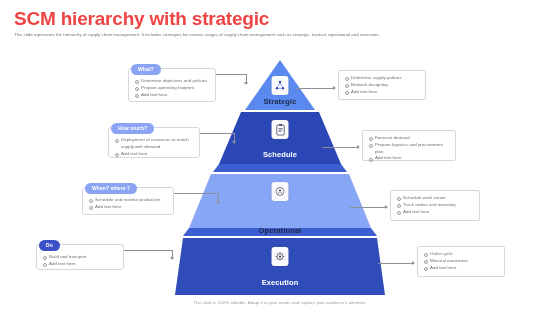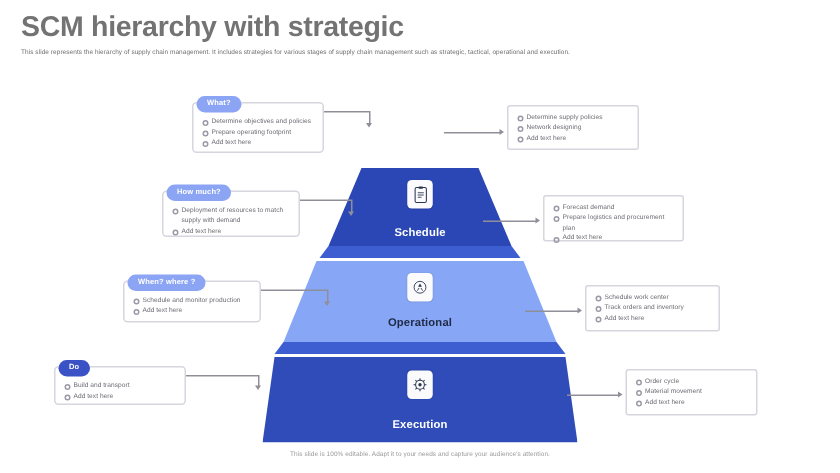--- a/index.html
+++ b/index.html
@@ -5,21 +5,21 @@
   html,body{margin:0;padding:0;}
   body{
     width:560px;height:315px;background:#ffffff;
     font-family:"Liberation Sans","DejaVu Sans",sans-serif;
     color:#3c3c3c;overflow:hidden;position:relative;
   }
   .slide{position:relative;width:560px;height:315px;}
 
   .title{
     position:absolute;left:14px;top:8px;
-    font-size:19px;font-weight:700;color:#737373;
+    font-size:19px;font-weight:700;color:#ef4444;
     letter-spacing:-0.2px;
   }
   .subtitle{
     position:absolute;left:14px;top:32px;width:534px;
     font-size:4.3px;color:#6e6e6e;line-height:1.35;
     letter-spacing:0.05px;
   }
   .footer{
     position:absolute;left:0;top:300px;width:560px;text-align:center;
     font-size:4.3px;color:#9a9a9a;letter-spacing:0.05px;
@@ -100,20 +100,34 @@
 </head>
 <body>
 
 <div class="slide">
 
   <div class="title">SCM hierarchy with strategic</div>
   <div class="subtitle">This slide represents the hierarchy of supply chain management. It includes strategies for various stages of supply chain management such as strategic, tactical, operational and execution.</div>
 
   <div class="pyramid">
 
+    <div class="tier" id="tier-strategic">
+      <svg class="shape" viewBox="0 0 210 50" preserveAspectRatio="none">
+        <polygon points="105,0 140,50 70,50" fill="#5a8af0"></polygon>
+      </svg>
+      <div class="ticon" style="top:16px;">
+        <svg width="11" height="11" viewBox="0 0 24 24">
+          <circle cx="12" cy="4.5" r="2.6" fill="#2b47b5"></circle>
+          <circle cx="5.5" cy="18" r="2.6" fill="#2b47b5"></circle>
+          <circle cx="18.5" cy="18" r="2.6" fill="#2b47b5"></circle>
+          <path d="M12 7 L6.2 15.6 M12 7 L17.8 15.6 M8.1 18 L15.9 18" stroke="#2b47b5" stroke-width="1.1" fill="none"></path>
+        </svg>
+      </div>
+      <div class="label" style="top:37px;color:#1f2a44;">Strategic</div>
+    </div>
 
     <div class="tier" id="tier-tactical">
       <svg class="shape" viewBox="0 0 210 60" preserveAspectRatio="none">
         <polygon points="66,0 144,0 166,52 44,52" fill="#2b47b5"></polygon>
         <polygon points="44,52 166,52 172,60 38,60" fill="#3c5ed0"></polygon>
       </svg>
       <div class="ticon" style="top:8px;">
         <svg width="10" height="12" viewBox="0 0 20 24">
           <rect x="2.5" y="2" width="15" height="20" rx="2" fill="none" stroke="#2b3550" stroke-width="1.4"></rect>
           <rect x="7" y="0.5" width="6" height="3.2" rx="1" fill="#2b3550"></rect>
@@ -128,21 +142,21 @@
         <polygon points="36,0 174,0 196,54 14,54" fill="#87a6f6"></polygon>
         <polygon points="14,54 196,54 202,62 8,62" fill="#3c5ed0"></polygon>
       </svg>
       <div class="ticon" style="top:8px;">
         <svg width="11" height="11" viewBox="0 0 24 24">
           <circle cx="12" cy="12" r="8.6" fill="none" stroke="#2b3550" stroke-width="1.3"></circle>
           <path d="M12 6.6 L14.8 11.2 L9.2 11.2 Z" fill="#2b3550"></path>
           <path d="M8.2 17 L10.6 13 M15.8 17 L13.4 13" stroke="#2b3550" stroke-width="1.3"></path>
         </svg>
       </div>
-      <div class="label" style="top:36px;color:#1f2a44;">Operational</div>
+      <div class="label" style="top:52px;color:#1f2a44;">Operational</div>
     </div>
 
     <div class="tier" id="tier-execution">
       <svg class="shape" viewBox="0 0 210 57" preserveAspectRatio="none">
         <polygon points="8,0 202,0 210,57 0,57" fill="#2f4cb8"></polygon>
       </svg>
       <div class="ticon" style="top:9px;">
         <svg width="11" height="11" viewBox="0 0 24 24">
           <circle cx="12" cy="12" r="6.4" fill="none" stroke="#2b3550" stroke-width="1.5"></circle>
           <circle cx="12" cy="12" r="2.4" fill="#2b3550"></circle>

